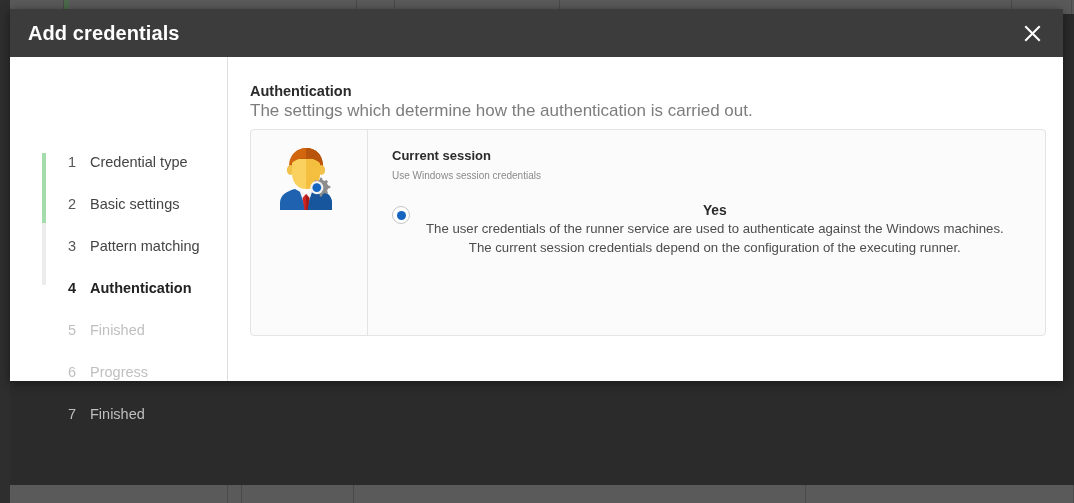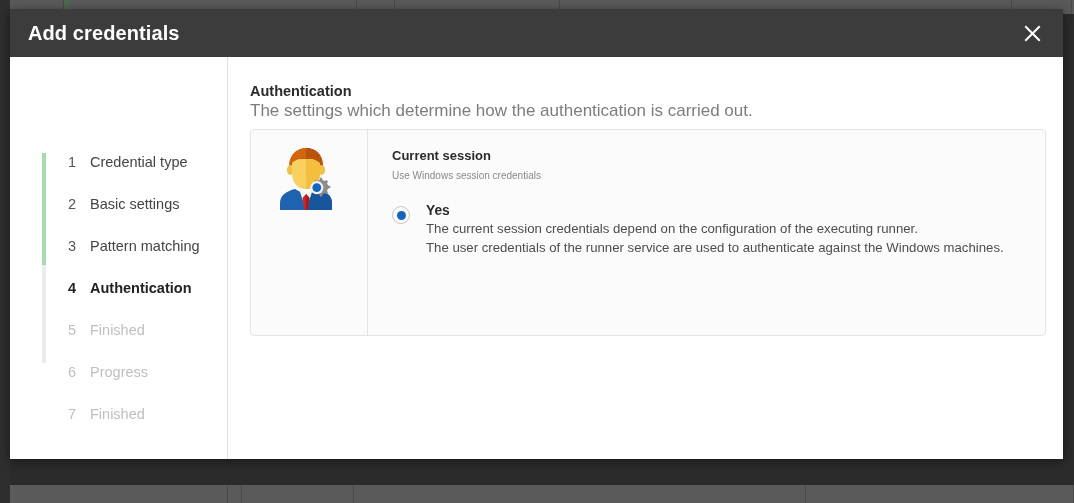--- a/index.html
+++ b/index.html
@@ -50,21 +50,21 @@
     width: 10px; height: 503px;
     background: #2e2e2e;
   }
 
   
   .modal {
     position: absolute;
     left: 10px;
     top: 9px;
     width: 1053px;
-    height: 450px;
+    height: 372px;
     background: #ffffff;
     display: flex;
     flex-direction: column;
     box-shadow: 0 2px 10px rgba(0,0,0,0.45);
   }
 
   .modal-header {
     height: 48px;
     background: #3c3c3c;
     display: flex;
@@ -203,20 +203,21 @@
     font-size: 10px;
     color: #8a8a8a;
     margin-bottom: 22px;
   }
 
   .radio-row {
     display: flex;
     align-items: flex-start;
     margin-bottom: 20px;
     cursor: pointer;
+    text-align: center;
   }
   .radio-row:last-child { margin-bottom: 0; }
   .radio-mark {
     width: 18px; height: 18px;
     flex: 0 0 18px;
     border-radius: 50%;
     border: 1px solid #c6c6c6;
     background: #ffffff;
     margin-top: 3px;
     margin-right: 16px;
@@ -393,22 +394,22 @@
           </div>
 
           <div class="option-card-main">
             <div class="card-title">Current session</div>
             <div class="card-sub">Use Windows session credentials</div>
 
             <div class="radio-row checked">
               <span class="radio-mark"></span>
               <span class="radio-texts">
                 <span class="radio-label" style="display:block">Yes</span>
+                <span class="radio-desc" style="display:block">The user credentials of the runner service are used to authenticate against the Windows machines.</span>
                 <span class="radio-desc" style="display:block">The current session credentials depend on the configuration of the executing runner.</span>
-                <span class="radio-desc" style="display:block">The user credentials of the runner service are used to authenticate against the Windows machines.</span>
               </span>
             </div>
 
 
           </div>
         </div>
 
       </div>
 
     </div>

